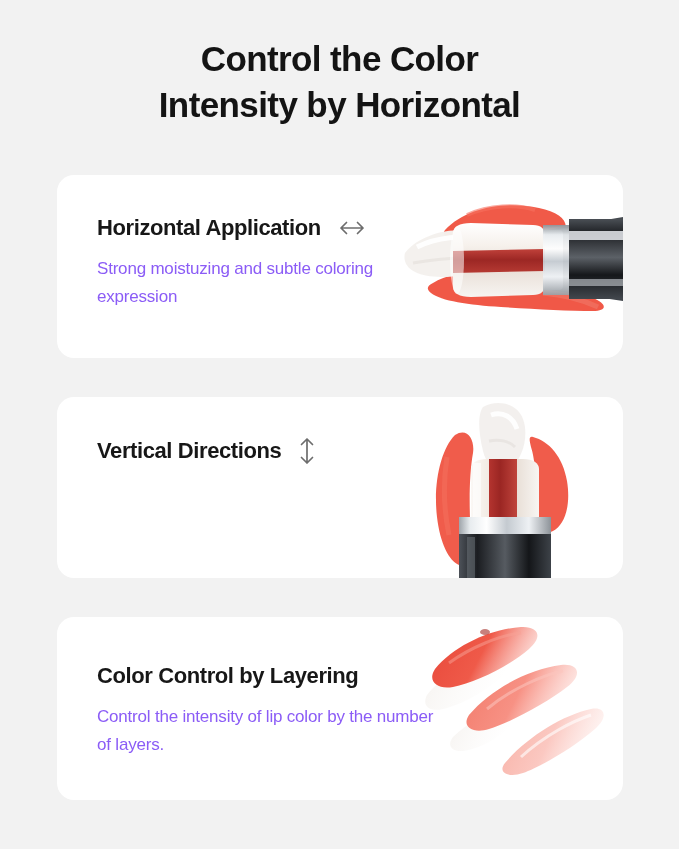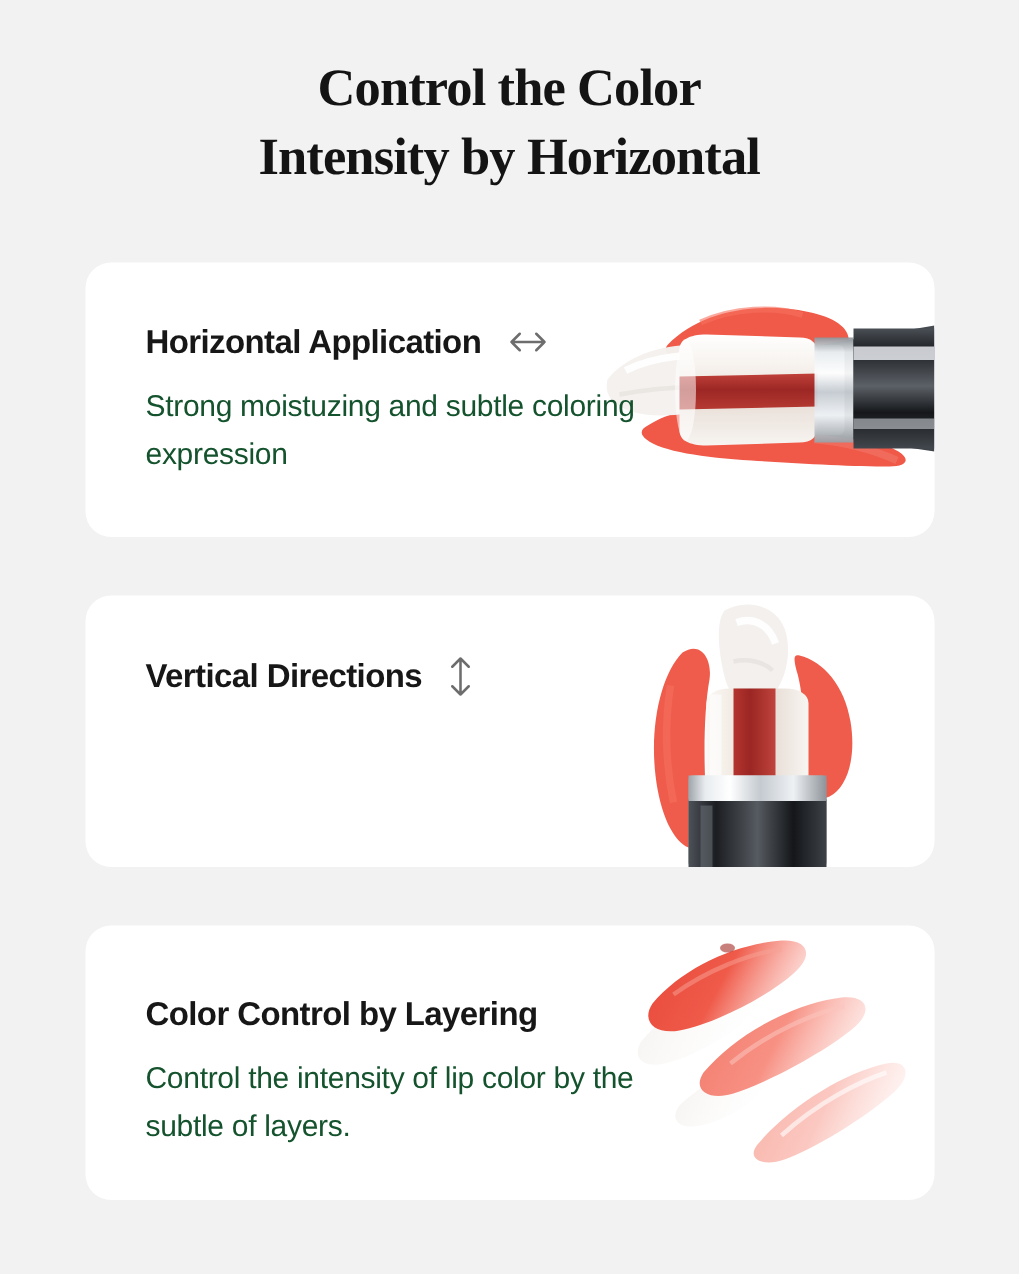--- a/index.html
+++ b/index.html
@@ -19,21 +19,21 @@
   
   .page-heading {
     text-align: center;
     color: #141414;
     font-weight: bold;
     font-size: 35px;
     line-height: 1.32;
     letter-spacing: -0.6px;
     padding: 36px 60px 0 60px;
   }
-  .page-heading .hline { display: block; font-family: Liberation Serif, serif; }
+  .page-heading .hline { display: block; }
 
   
   .card-stack {
     position: absolute;
     left: 57px;
     top: 175px;
     width: 566px;
   }
 
   .card {
@@ -68,23 +68,23 @@
     color: #171717;
     letter-spacing: -0.4px;
     white-space: nowrap;
   }
   .dir-icon {
     color: #6d6d6d;
     display: inline-flex;
     align-items: center;
   }
   .card-desc {
-    font-size: 20px;
+    font-size: 17px;
     line-height: 1.62;
-    color: #14532d;
+    color: #8b5cf6;
     letter-spacing: -0.2px;
   }
 
   
   .art {
     position: absolute;
     z-index: 1;
     pointer-events: none;
   }
   .art-1 { right: 0; top: 0; width: 230px; height: 183px; }
@@ -285,17 +285,17 @@
 
       <path d="M96 146 C118 120 154 98 182 92 C196 89 200 100 186 112 C168 128 132 150 114 156
                C100 161 88 156 96 146 Z" fill="url(#s3)"></path>
       <path d="M112 140 C136 118 164 104 182 98" fill="none" stroke="#ffffff" stroke-width="3" opacity="0.6"></path>
     </svg>
 
     <div class="card-text">
       <div class="card-title-row">
         <span class="card-title">Color Control by Layering</span>
       </div>
-      <p class="card-desc">Control the intensity of lip color by the subtle of layers.</p>
+      <p class="card-desc">Control the intensity of lip color by the number of layers.</p>
     </div>
   </div>
 
 </div>
 
 </body></html>

